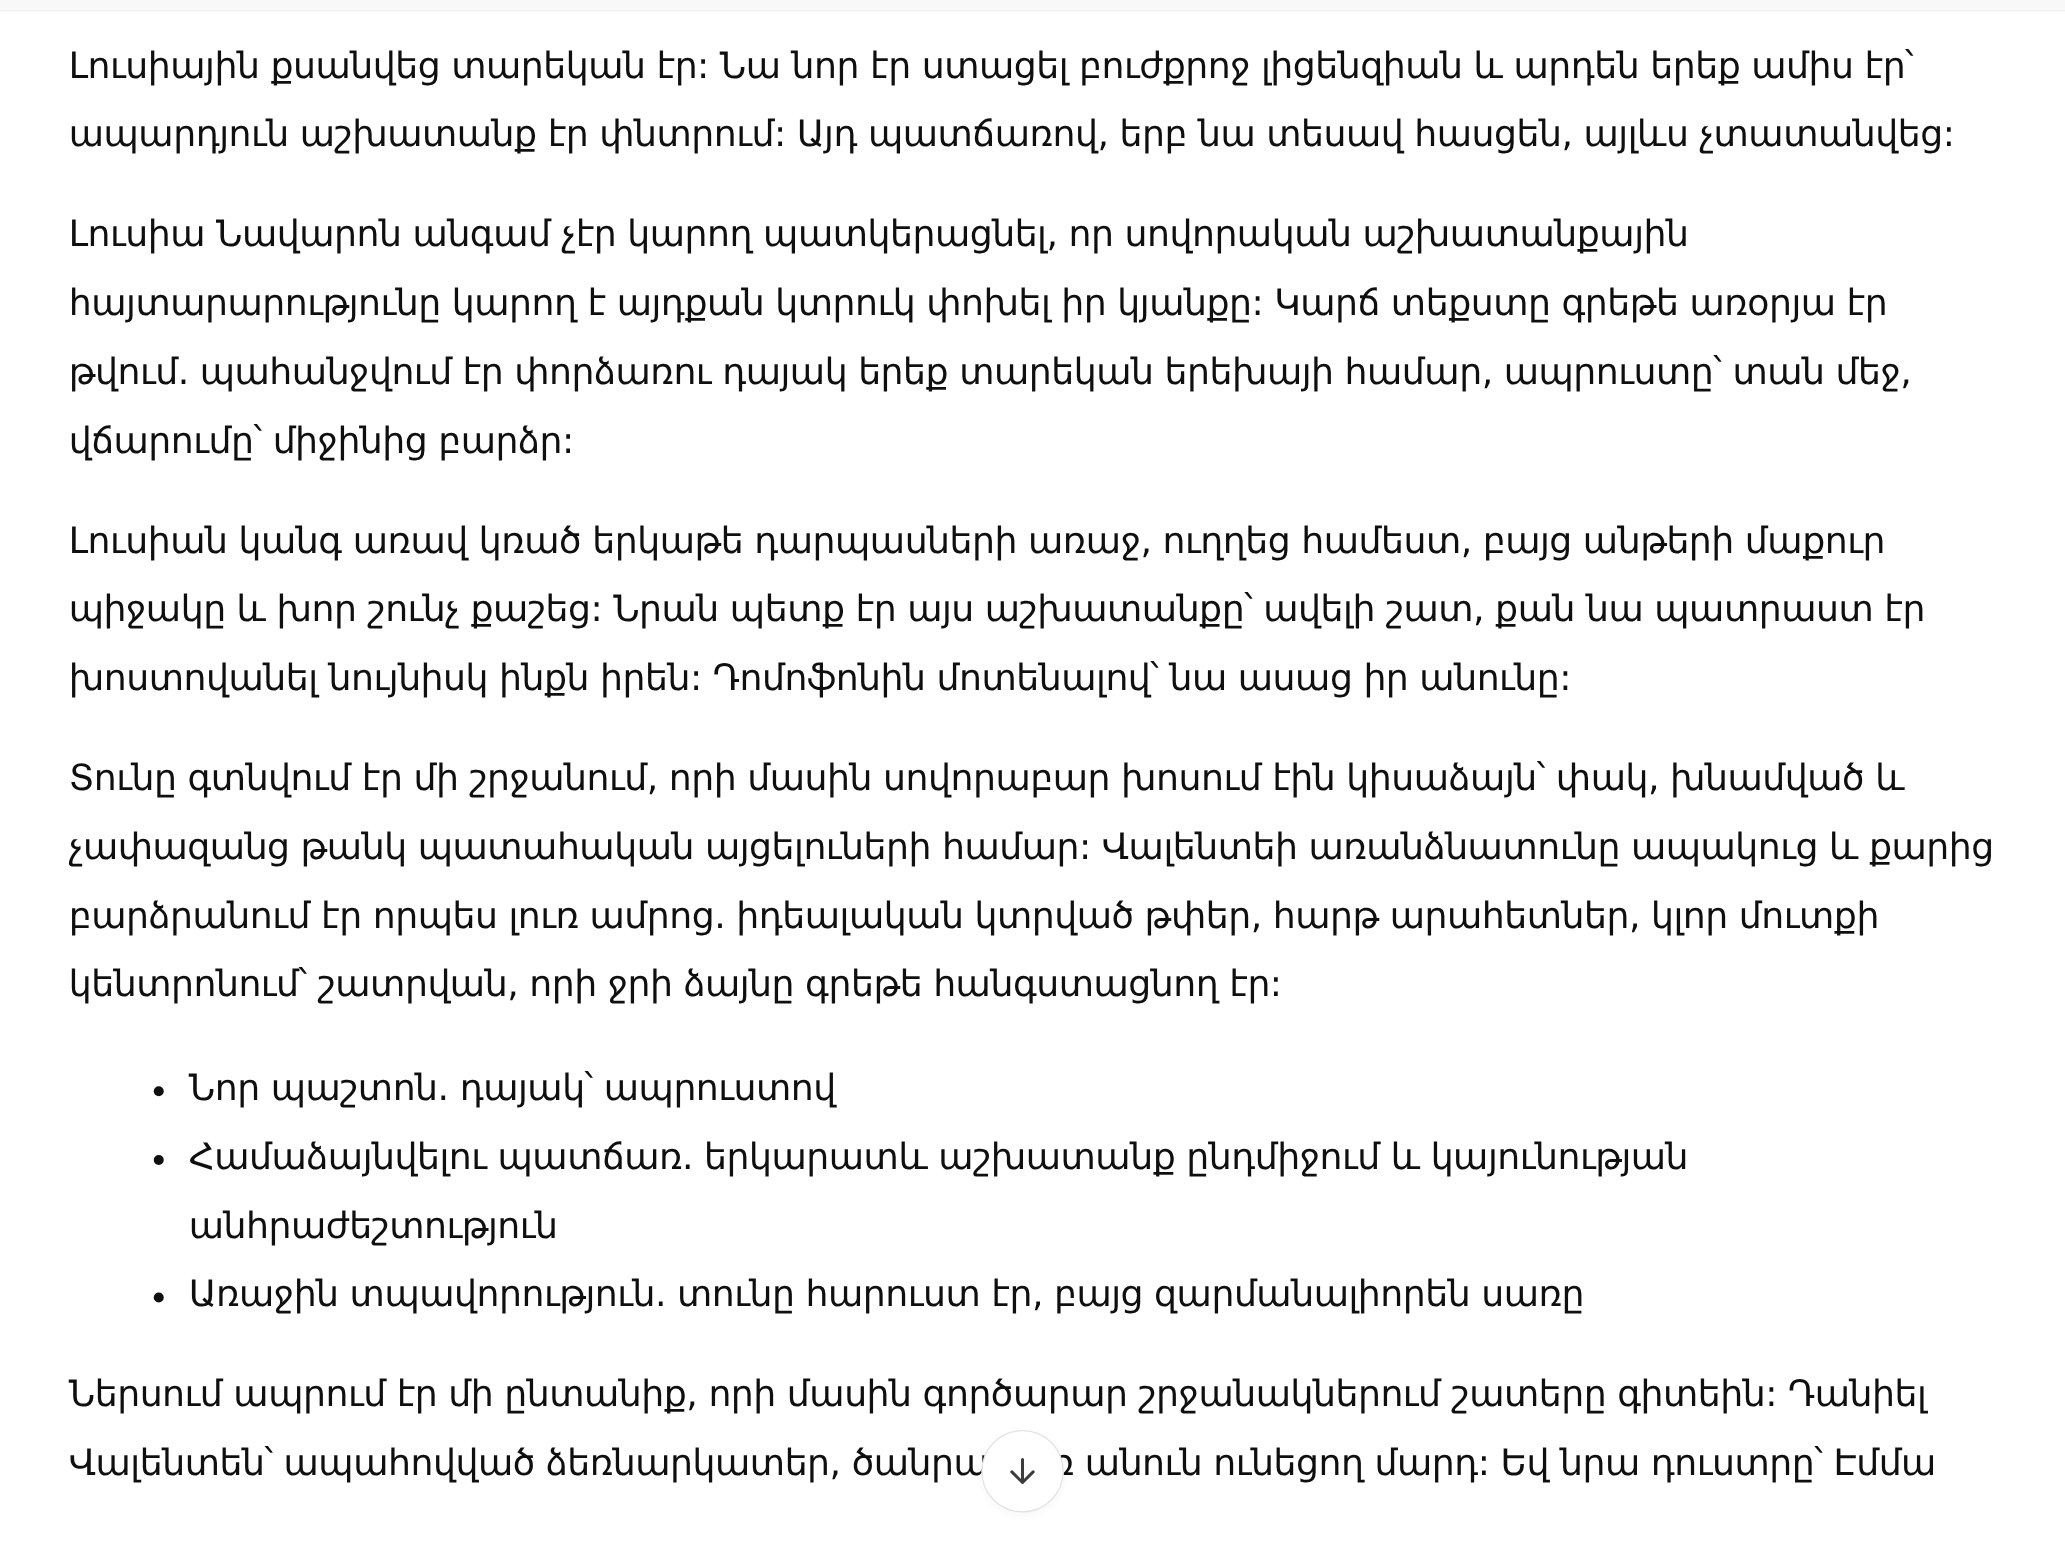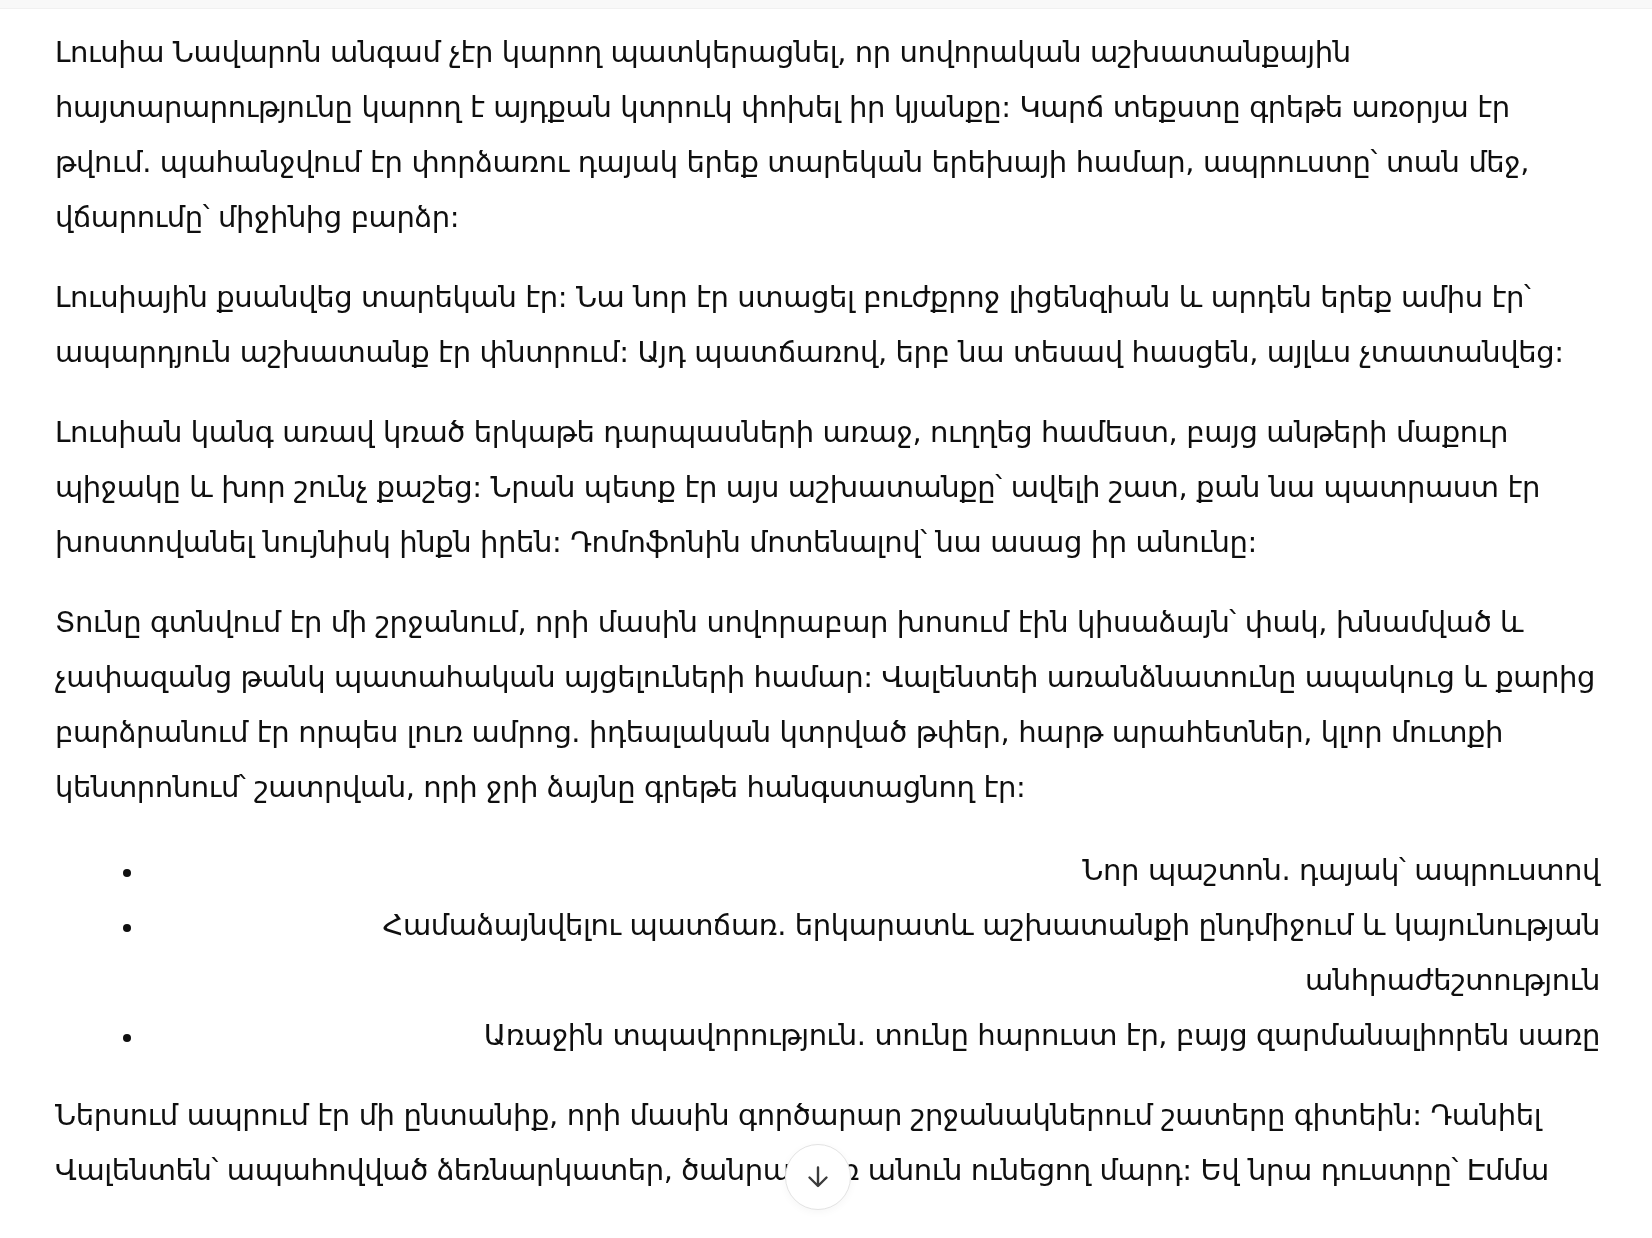--- a/index.html
+++ b/index.html
@@ -28,21 +28,20 @@
     line-height: 55px;
     letter-spacing: -0.4px;
   }
   .chat p {
     margin: 0 0 25px 0;
   }
   .chat ul {
     margin: 28px 0 25px 0;
     padding-left: 90px;
     list-style: disc;
-    text-align: right;
   }
   .chat li {
     padding-left: 6px;
   }
   .chat li::marker {
     color: #0f0f0f;
     font-size: 0.85em;
   }
   .scroll-btn {
     position: absolute;
@@ -63,28 +62,28 @@
   .scroll-btn svg {
     display: block;
   }
 </style>
 </head>
 <body>
 
 <div class="top-strip"></div>
 
 <main class="chat">
+  <p>Լուսիային քսանվեց տարեկան էր: Նա նոր էր ստացել բուժքրոջ լիցենզիան և արդեն երեք ամիս էր՝ ապարդյուն աշխատանք էր փնտրում: Այդ պատճառով, երբ նա տեսավ հասցեն, այլևս չտատանվեց:</p>
   <p>Լուսիա Նավարոն անգամ չէր կարող պատկերացնել, որ սովորական աշխատանքային հայտարարությունը կարող է այդքան կտրուկ փոխել իր կյանքը: Կարճ տեքստը գրեթե առօրյա էր թվում. պահանջվում էր փորձառու դայակ երեք տարեկան երեխայի համար, ապրուստը՝ տան մեջ, վճարումը՝ միջինից բարձր:</p>
-  <p>Լուսիային քսանվեց տարեկան էր: Նա նոր էր ստացել բուժքրոջ լիցենզիան և արդեն երեք ամիս էր՝ ապարդյուն աշխատանք էր փնտրում: Այդ պատճառով, երբ նա տեսավ հասցեն, այլևս չտատանվեց:</p>
   <p>Լուսիան կանգ առավ կռած երկաթե դարպասների առաջ, ուղղեց համեստ, բայց անթերի մաքուր պիջակը և խոր շունչ քաշեց: Նրան պետք էր այս աշխատանքը՝ ավելի շատ, քան նա պատրաստ էր խոստովանել նույնիսկ ինքն իրեն: Դոմոֆոնին մոտենալով՝ նա ասաց իր անունը:</p>
   <p>Տունը գտնվում էր մի շրջանում, որի մասին սովորաբար խոսում էին կիսաձայն՝ փակ, խնամված և չափազանց թանկ պատահական այցելուների համար: Վալենտեի առանձնատունը ապակուց և քարից բարձրանում էր որպես լուռ ամրոց. իդեալական կտրված թփեր, հարթ արահետներ, կլոր մուտքի կենտրոնում՝ շատրվան, որի ջրի ձայնը գրեթե հանգստացնող էր:</p>
 
   <ul>
     <li>Նոր պաշտոն. դայակ՝ ապրուստով</li>
-    <li>Համաձայնվելու պատճառ. երկարատև աշխատանքի ընդմիջում և կայունության անհրաժեշտություն</li>
+    <li>Համաձայնվելու պատճառ. երկարատև աշխատանք ընդմիջում և կայունության անհրաժեշտություն</li>
     <li>Առաջին տպավորություն. տունը հարուստ էր, բայց զարմանալիորեն սառը</li>
   </ul>
 
   <p>Ներսում ապրում էր մի ընտանիք, որի մասին գործարար շրջանակներում շատերը գիտեին: Դանիել Վալենտեն՝ ապահովված ձեռնարկատեր, ծանրակշիռ անուն ունեցող մարդ: Եվ նրա դուստրը՝ Էմմա</p>
 </main>
 
 <button class="scroll-btn">
   <span>
     <svg width="32" height="32" viewBox="0 0 32 32" fill="none">
       <path d="M16 6.5 V24.5 M7.5 16.5 L16 25 L24.5 16.5" stroke="#3c3c3c" stroke-width="2.4" stroke-linecap="round" stroke-linejoin="round"></path>

